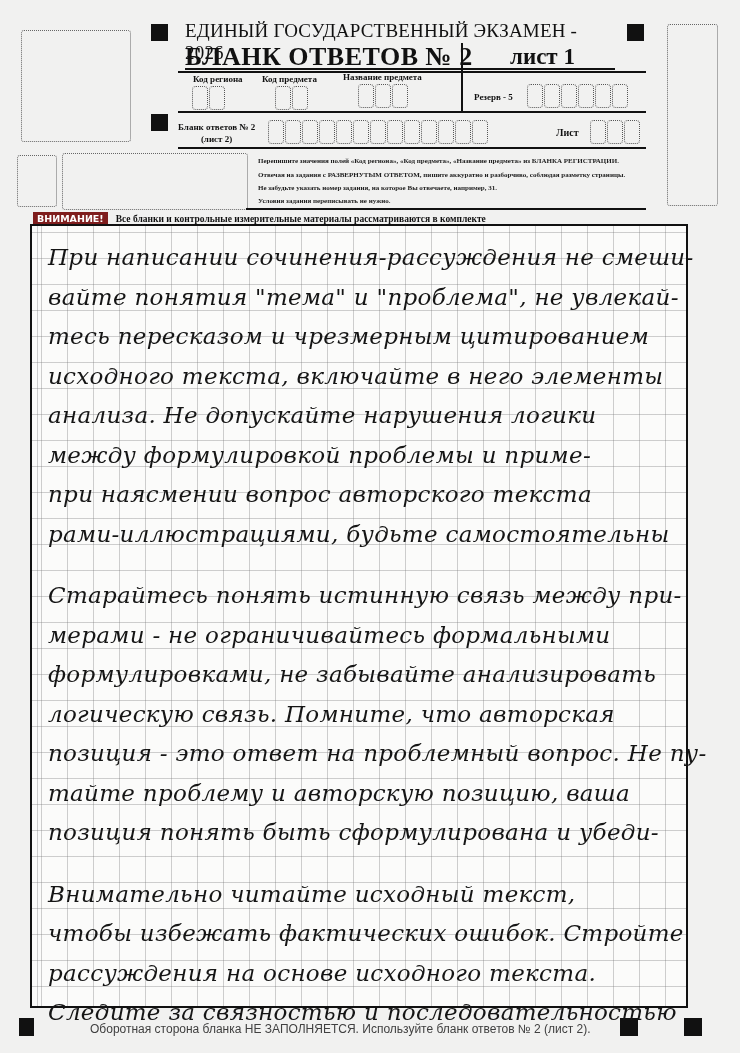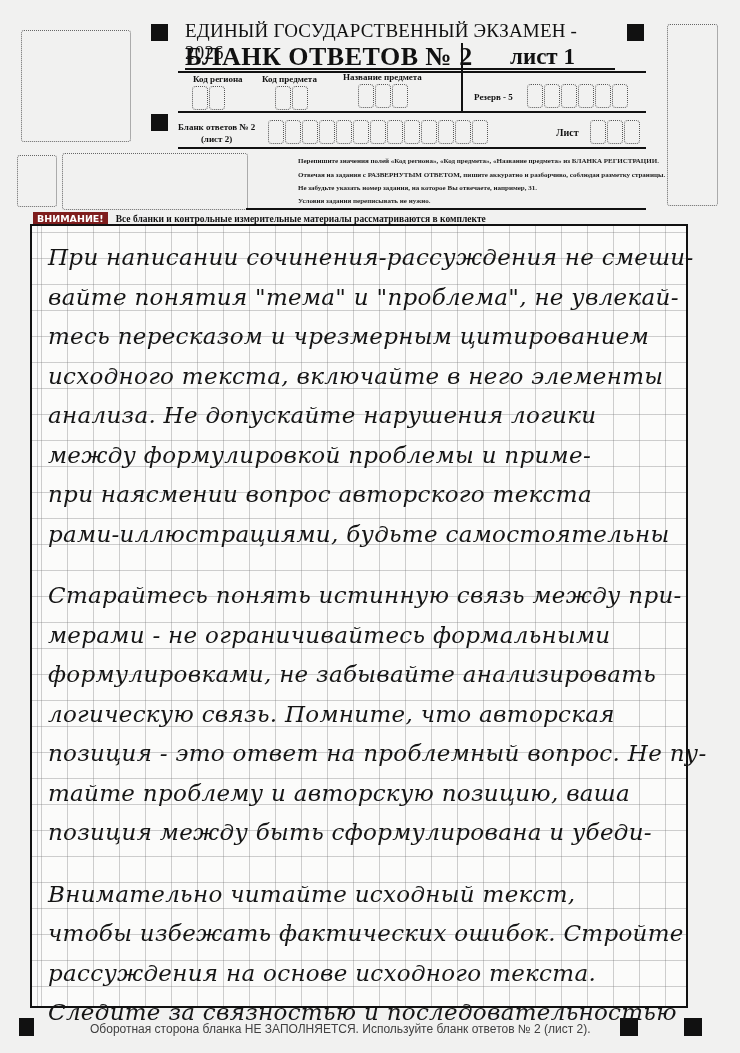--- a/index.html
+++ b/index.html
@@ -13,21 +13,21 @@
     .marker { position: absolute; background: #111; }
     .dash { position: absolute; border: 1.5px dotted #666; border-radius: 3px; }
     .cell { display: inline-block; width: 14px; height: 22px; border: 1.5px dotted #555; border-radius: 4px; margin-right: 1px; vertical-align: middle; }
     .hline { position: absolute; background: #111; }
     .vline { position: absolute; background: #111; }
 
     #title-ege { left: 185px; top: 20px; font-size: 19px; letter-spacing: 0.2px; border-bottom: 2px solid #111; padding-bottom: 4px; width: 430px; }
     #title-blank { left: 185px; top: 42px; font-size: 26px; font-weight: bold; letter-spacing: 0.5px; }
     #title-sheet { left: 510px; top: 44px; font-size: 23px; font-weight: bold; }
     .lbl { font-size: 9px; font-weight: bold; }
-    .instr { position: absolute; left: 258px; font-size: 7px; font-weight: bold; color: #222; white-space: nowrap; margin-left: 40px; }
+    .instr { position: absolute; left: 258px; font-size: 7px; font-weight: bold; color: #222; white-space: nowrap; }
 
     #attention-bar { left: 33px; top: 212px; height: 13px; width: 646px; display: flex; align-items: center; }
     #attention-badge { background: #7f1d1d; color: #fff; font-family: "DejaVu Sans", sans-serif; font-weight: bold; font-size: 9.5px; padding: 0 4px; height: 13px; line-height: 13px; }
     #attention-text { font-size: 9.5px; font-weight: bold; margin-left: 8px; }
 
     #answer-area {
       left: 30px; top: 224px; width: 654px; height: 780px;
       border: 2px solid #111; background-color: #fbfbfa;
       background-image:
         repeating-linear-gradient(to right, rgba(120,120,120,0.35) 0 1px, transparent 1px 26px),
@@ -108,21 +108,21 @@
     <div class="hw-line">между формулировкой проблемы и приме-</div>
     <div class="hw-line">при наясмении вопрос авторского текста</div>
     <div class="hw-line">рами-иллюстрациями, будьте самостоятельны</div>
     <div class="hw-gap"></div>
     <div class="hw-line">Старайтесь понять истинную связь между при-</div>
     <div class="hw-line">мерами - не ограничивайтесь формальными</div>
     <div class="hw-line">формулировками, не забывайте анализировать</div>
     <div class="hw-line">логическую связь. Помните, что авторская</div>
     <div class="hw-line">позиция - это ответ на проблемный вопрос. Не пу-</div>
     <div class="hw-line">тайте проблему и авторскую позицию, ваша</div>
-    <div class="hw-line">позиция между быть сформулирована и убеди-</div>
+    <div class="hw-line">позиция понять быть сформулирована и убеди-</div>
     <div class="hw-gap"></div>
     <div class="hw-line">Внимательно читайте исходный текст,</div>
     <div class="hw-line">чтобы избежать фактических ошибок. Стройте</div>
     <div class="hw-line">рассуждения на основе исходного текста.</div>
     <div class="hw-line">Следите за связностью и последовательностью</div>
   </div>
 </div>
 
 <div class="abs" id="footer-note">Оборотная сторона бланка НЕ ЗАПОЛНЯЕТСЯ. Используйте бланк ответов № 2 (лист 2).</div>
 

